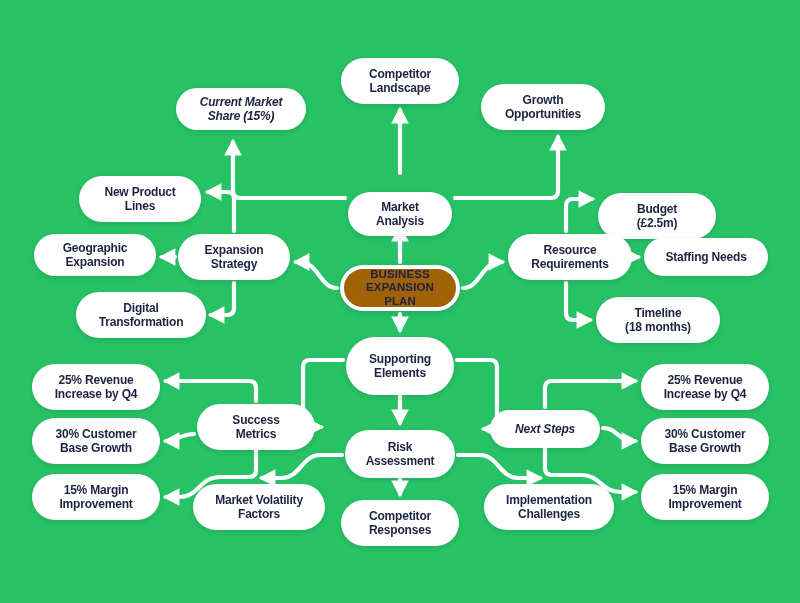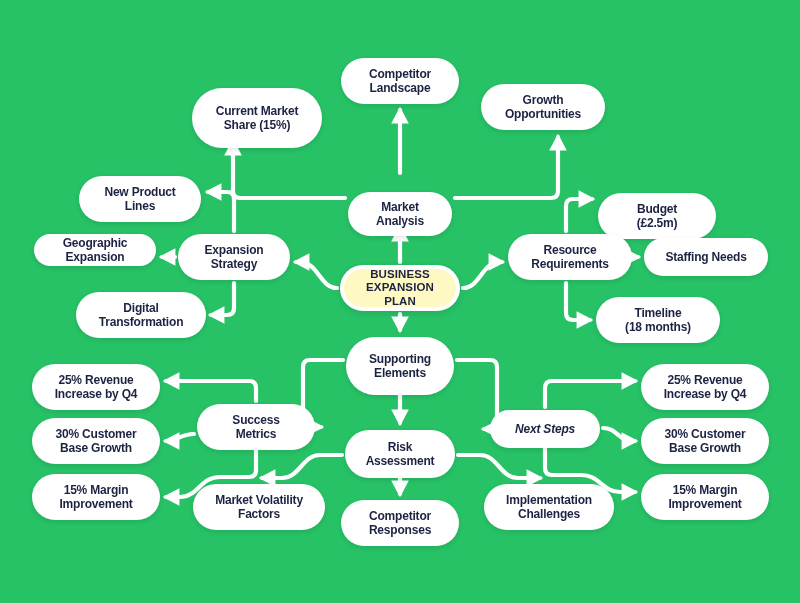--- a/index.html
+++ b/index.html
@@ -33,21 +33,21 @@
     border-radius: 999px;
     color: #1c2342;
     font-weight: bold;
     line-height: 1.18;
     letter-spacing: -0.2px;
     box-shadow: 0 2px 5px rgba(0,0,0,0.10);
     padding: 8px 10px;
     z-index: 2;
   }
   .node.center {
-    background: #fef9c3;
+    background: #a16207;
     border: 4px solid #ffffff;
     text-transform: uppercase;
     letter-spacing: 0.1px;
     box-shadow: 0 2px 6px rgba(0,0,0,0.12);
     z-index: 3;
   }
   .node .label { display: block; width: 100%; white-space: pre-line; }
 </style>
 </head>
 <body>
@@ -101,21 +101,21 @@
       <path d="M342,455 L320,455 C302,455 300,478 282,478 L262,478"></path>
       <path d="M400,479 L400,494"></path>
       <path d="M458,455 L480,455 C498,455 500,478 518,478 L540,478"></path>
 
       <path d="M545,407 L545,388 Q545,381 552,381 L635,381"></path>
       <path d="M603,428 C617,428 619,441 631,441 L635,441"></path>
       <path d="M545,448 L545,468 Q545,475 552,475 L581,475 C600,475 602,492 620,492 L635,492"></path>
     </g>
   </svg>
 
-  <div class="node" id="n-current_market_share" style="left: 192px; top: 88px; width: 130px; height: 60px; font-size: 12px;">
+  <div class="node" id="n-current_market_share" style="left: 176px; top: 88px; width: 130px; height: 42px; font-size: 12px; font-style: italic;">
     <span class="label">Current Market
 Share (15%)</span>
   </div>
   <div class="node" id="n-competitor_landscape" style="left: 341px; top: 58px; width: 118px; height: 46px; font-size: 12px;">
     <span class="label">Competitor
 Landscape</span>
   </div>
   <div class="node" id="n-growth_opportunities" style="left: 481px; top: 84px; width: 124px; height: 46px; font-size: 12px;">
     <span class="label">Growth
 Opportunities</span>
@@ -125,21 +125,21 @@
 Lines</span>
   </div>
   <div class="node" id="n-market_analysis" style="left: 348px; top: 192px; width: 104px; height: 44px; font-size: 12px;">
     <span class="label">Market
 Analysis</span>
   </div>
   <div class="node" id="n-budget" style="left: 598px; top: 176px; width: 118px; height: 46px; font-size: 12px; margin-top: 17px;">
     <span class="label">Budget
 (£2.5m)</span>
   </div>
-  <div class="node" id="n-geographic_expansion" style="left: 34px; top: 234px; width: 122px; height: 32px; font-size: 12px;">
+  <div class="node" id="n-geographic_expansion" style="left: 34px; top: 234px; width: 122px; height: 42px; font-size: 12px;">
     <span class="label">Geographic
 Expansion</span>
   </div>
   <div class="node" id="n-expansion_strategy" style="left: 178px; top: 234px; width: 112px; height: 46px; font-size: 12px;">
     <span class="label">Expansion
 Strategy</span>
   </div>
   <div class="node" id="n-staffing_needs" style="left: 644px; top: 238px; width: 124px; height: 38px; font-size: 12px;">
     <span class="label">Staffing Needs</span>
   </div>

